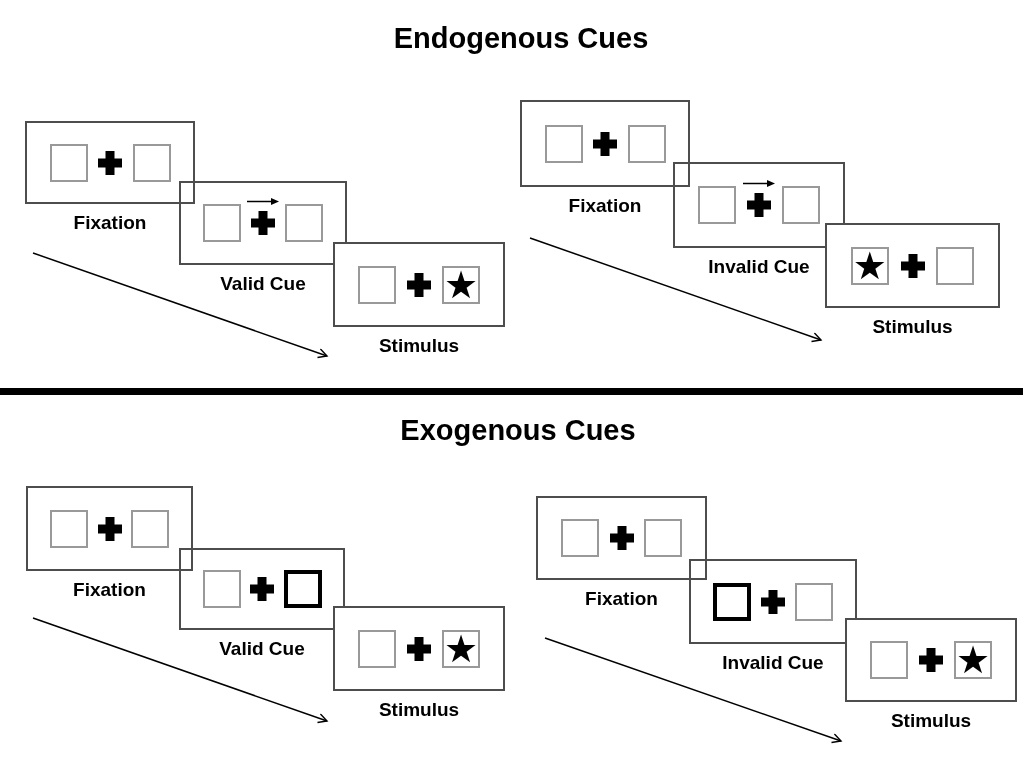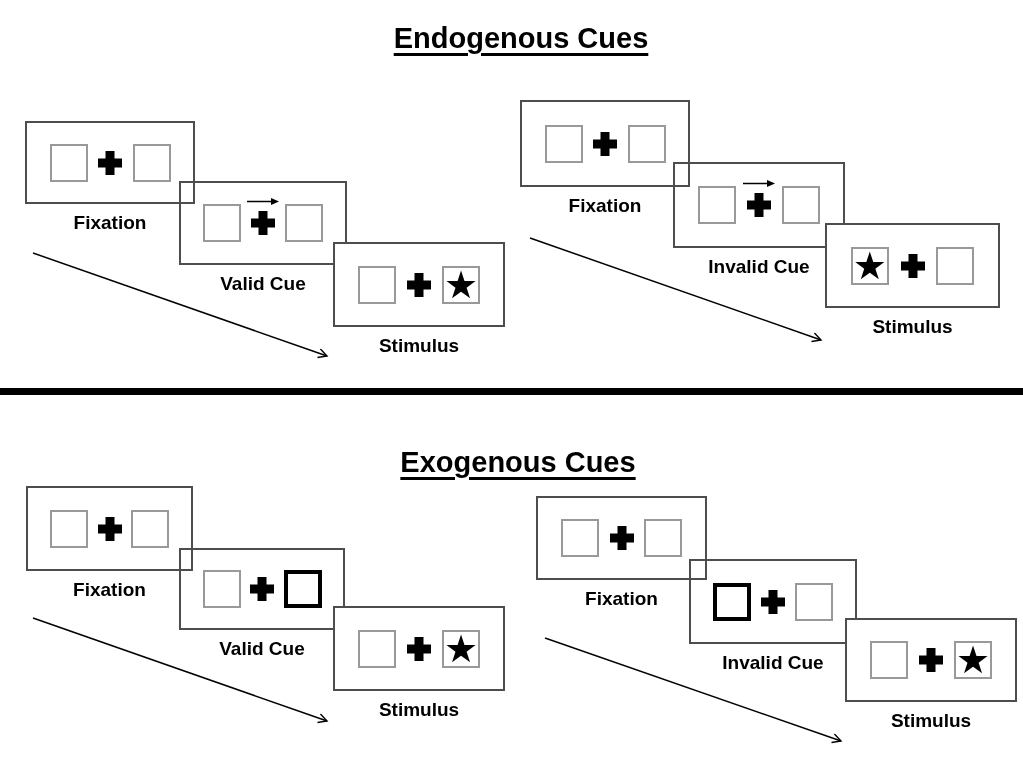--- a/index.html
+++ b/index.html
@@ -4,21 +4,21 @@
 <style>
   html,body{margin:0;padding:0;}
   body{
     width:1023px;height:767px;position:relative;overflow:hidden;
     background:#ffffff;font-family:"Liberation Sans",sans-serif;color:#000;
   }
   .page{position:absolute;inset:0;}
   .title{
     position:absolute;transform:translateX(-50%);
     font-weight:bold;font-size:29px;white-space:nowrap;
-    text-decoration:underline;text-decoration-thickness:3px;text-underline-offset:5px;
+    text-decoration-thickness:3px;text-underline-offset:5px;
   }
   .divider{position:absolute;left:0;top:388px;width:1023px;height:7px;background:#000;}
   .panel{position:absolute;box-sizing:border-box;border:2px solid #4d4d4d;background:transparent;}
   .panel.filled{background:#ffffff;}
   .z1{z-index:1}.z2{z-index:2}.z3{z-index:3}
   .sq{
     position:absolute;top:50%;width:38px;height:38px;box-sizing:border-box;
     border:2px solid #999999;background:#ffffff;transform:translate(-50%,-50%);
     display:flex;align-items:center;justify-content:center;
   }
@@ -48,21 +48,21 @@
       </marker>
     </defs>
     <line x1="33" y1="253" x2="327" y2="356" stroke="#000" stroke-width="1.5" marker-end="url(#oa)"></line>
     <line x1="530" y1="238" x2="821" y2="340" stroke="#000" stroke-width="1.5" marker-end="url(#oa)"></line>
     <line x1="33" y1="618" x2="327" y2="721" stroke="#000" stroke-width="1.5" marker-end="url(#oa)"></line>
     <line x1="545" y1="638" x2="841" y2="741" stroke="#000" stroke-width="1.5" marker-end="url(#oa)"></line>
   </svg>
 
   <div class="title" style="left:521px;top:22px;">Endogenous Cues</div>
   <div class="divider"></div>
-  <div class="title" style="left:518px;top:414px;margin-top:32px;">Exogenous Cues</div>
+  <div class="title" style="left:518px;top:414px;">Exogenous Cues</div>
 
   <div class="panel z2" style="left:25px;top:121px;width:170px;height:83px;">
     <div class="sq left"></div>
     <div class="cross"></div>
     <div class="sq right"></div>
     <div class="plabel">Fixation</div>
   </div>
   <div class="panel z1" style="left:179px;top:181px;width:168px;height:84px;">
     <div class="sq left"></div>
     <div class="cross"></div>

